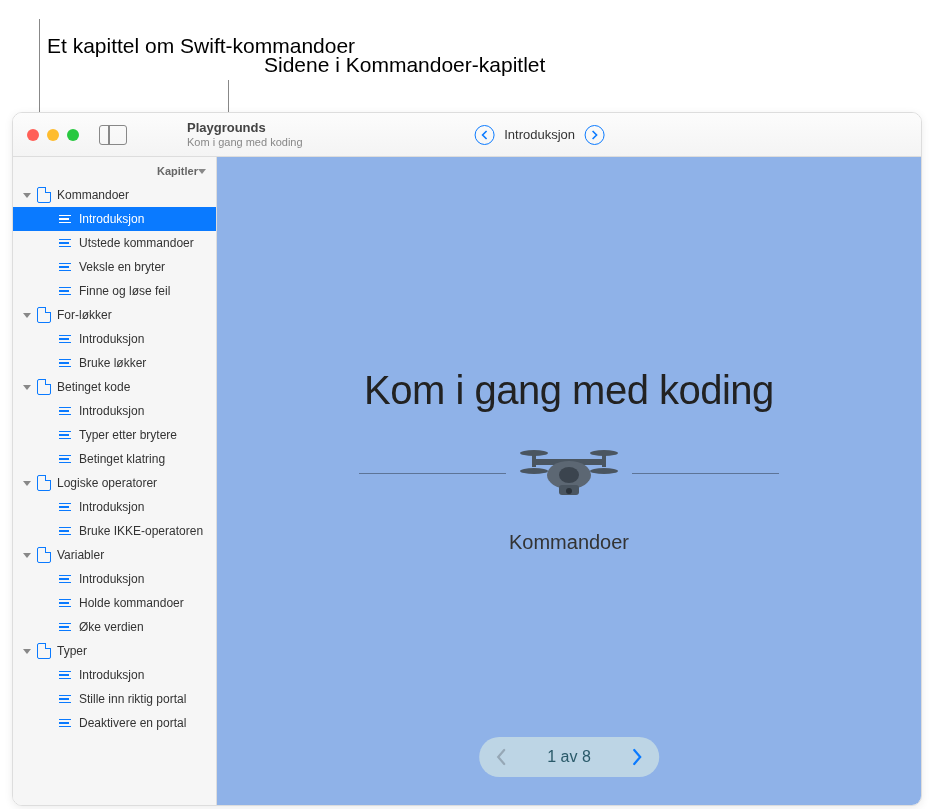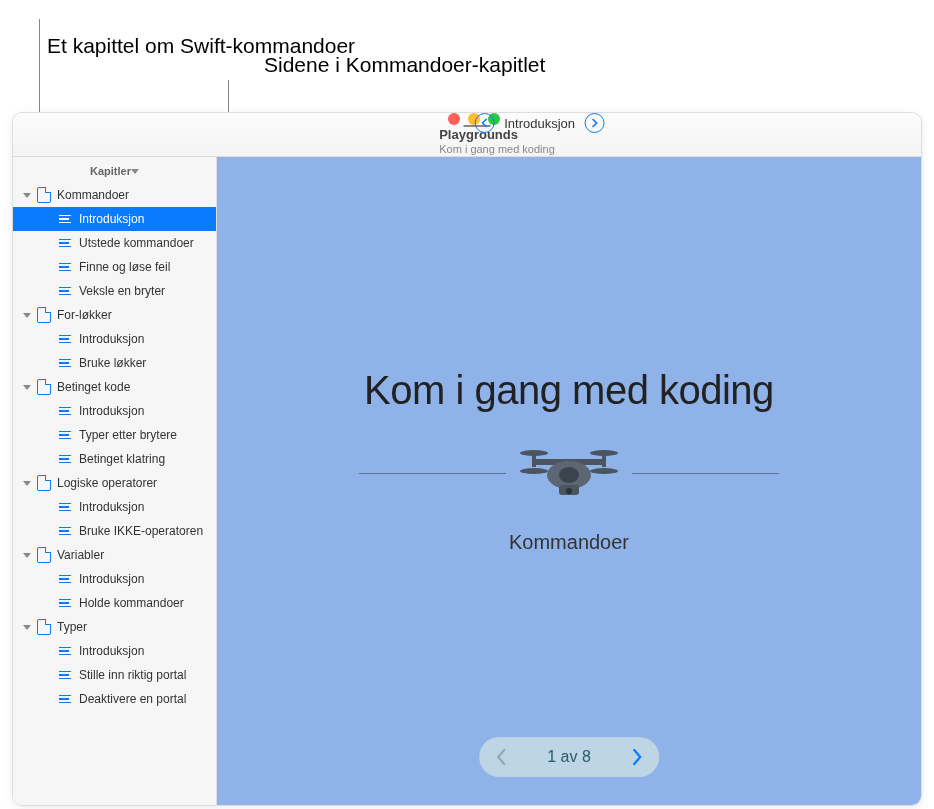--- a/index.html
+++ b/index.html
@@ -37,21 +37,20 @@
     box-shadow: 0 2px 8px rgba(0,0,0,0.08);
     display: flex;
     flex-direction: column;
   }
   .toolbar {
     height: 44px;
     display: flex;
     align-items: center;
     background: linear-gradient(#fcfcfc, #f4f4f4);
     border-bottom: 1px solid #ddd;
-    flex-direction: column;
   }
   .traffic-lights {
     display: flex;
     gap: 8px;
     padding-left: 14px;
   }
   .tl {
     width: 12px; height: 12px; border-radius: 50%;
   }
   .tl.red { background: #ff5f57; }
@@ -98,21 +97,21 @@
     width: 204px;
     background: #f6f6f6;
     border-right: 1px solid #ddd;
     overflow-y: auto;
     font-size: 12px;
     color: #333;
     padding-bottom: 6px;
   }
   .sidebar-header {
     display: flex;
-    justify-content: center;
+    justify-content: flex-end;
     align-items: center;
     padding: 8px 10px 6px 10px;
     font-size: 11px;
     font-weight: 600;
     color: #666;
   }
   .chevron-down {
     width: 0; height: 0;
     border-left: 4px solid transparent;
     border-right: 4px solid transparent;
@@ -318,29 +317,29 @@
               <span></span>
             </span>
       <span>Utstede kommandoer</span>
           </div>
           <div class="page-row">
       <span class="page-icon">
               <span></span>
               <span></span>
               <span></span>
             </span>
+      <span>Veksle en bryter</span>
+          </div>
+          <div class="page-row">
+      <span class="page-icon">
+              <span></span>
+              <span></span>
+              <span></span>
+            </span>
       <span>Finne og løse feil</span>
-          </div>
-          <div class="page-row">
-      <span class="page-icon">
-              <span></span>
-              <span></span>
-              <span></span>
-            </span>
-      <span>Veksle en bryter</span>
           </div>
           <div class="chapter-row">
     <span class="disclosure"></span>
     <span class="chapter-icon"></span>
     <span>For-løkker</span>
           </div>
           <div class="page-row">
       <span class="page-icon">
               <span></span>
               <span></span>
@@ -419,20 +418,28 @@
             </span>
       <span>Introduksjon</span>
           </div>
           <div class="page-row">
       <span class="page-icon">
               <span></span>
               <span></span>
               <span></span>
             </span>
       <span>Holde kommandoer</span>
+          </div>
+          <div class="page-row">
+      <span class="page-icon">
+              <span></span>
+              <span></span>
+              <span></span>
+            </span>
+      <span>Øke verdien</span>
           </div>
           <div class="chapter-row">
     <span class="disclosure"></span>
     <span class="chapter-icon"></span>
     <span>Typer</span>
           </div>
           <div class="page-row">
       <span class="page-icon">
               <span></span>
               <span></span>

